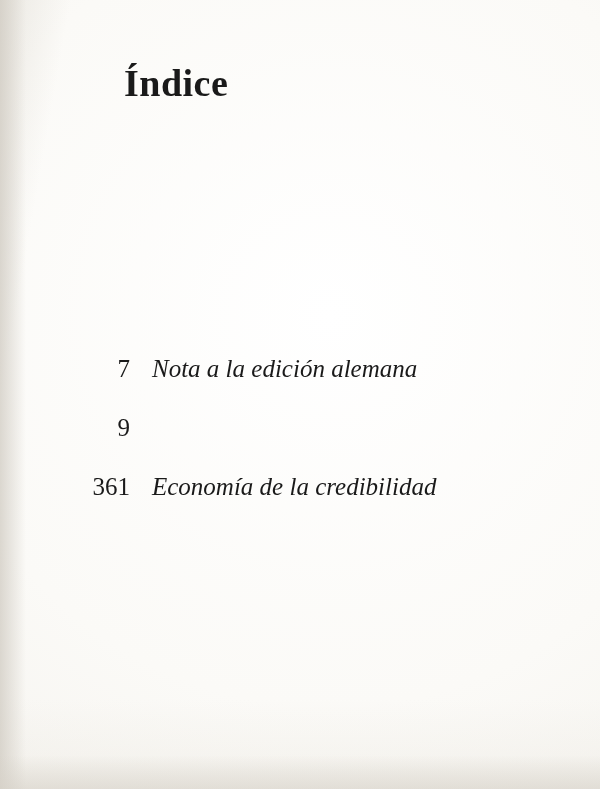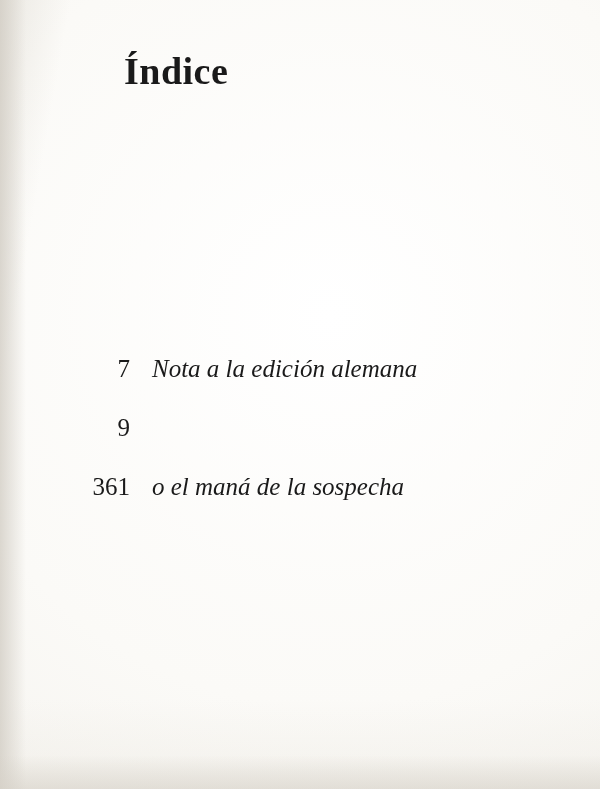--- a/index.html
+++ b/index.html
@@ -38,21 +38,21 @@
     background: linear-gradient(0deg, rgba(214,209,200,0.6), rgba(214,209,200,0));
     pointer-events: none;
   }
   .content {
     position: relative;
     z-index: 2;
   }
   .title {
     position: absolute;
     left: 124px;
-    top: 52px;
+    top: 64px;
     font-size: 38px;
     font-weight: bold;
     letter-spacing: 0.5px;
     line-height: 1;
   }
   .toc {
     position: absolute;
     left: 52px;
     top: 352px;
     width: 520px;
@@ -103,18 +103,18 @@
 
     <div class="toc-entry">
       <div class="toc-page">9</div>
     </div>
 
 
 
     <div class="toc-entry">
       <div class="toc-page">361</div>
       <div class="toc-text">
-        <span class="line2">o el maná de la sospecha</span>
+        <span>Economía de la credibilidad</span>
       </div>
     </div>
 
   </div>
 </div>
 
 </body></html>

